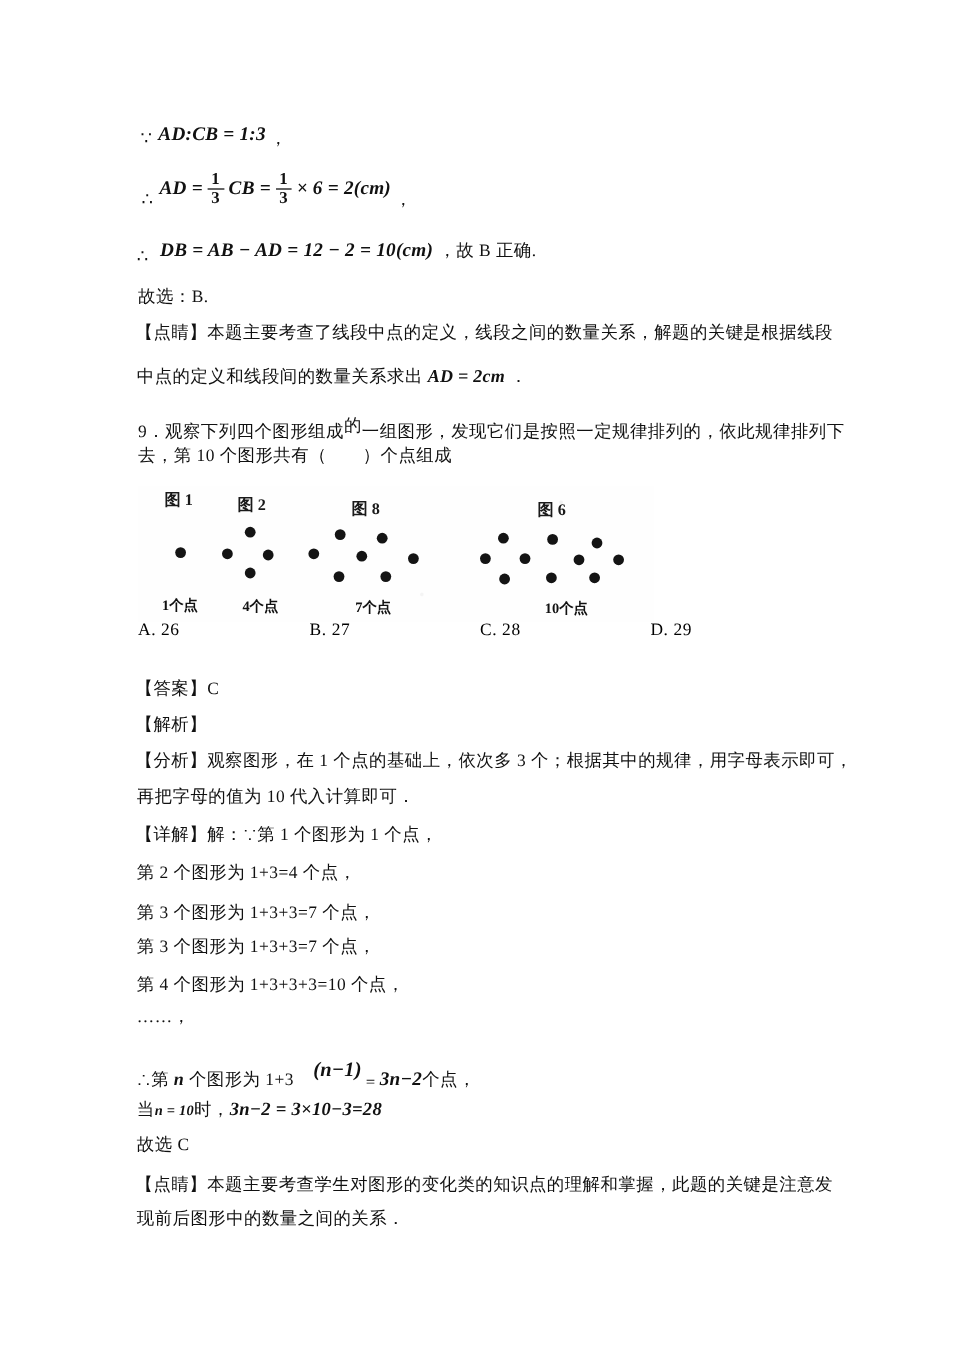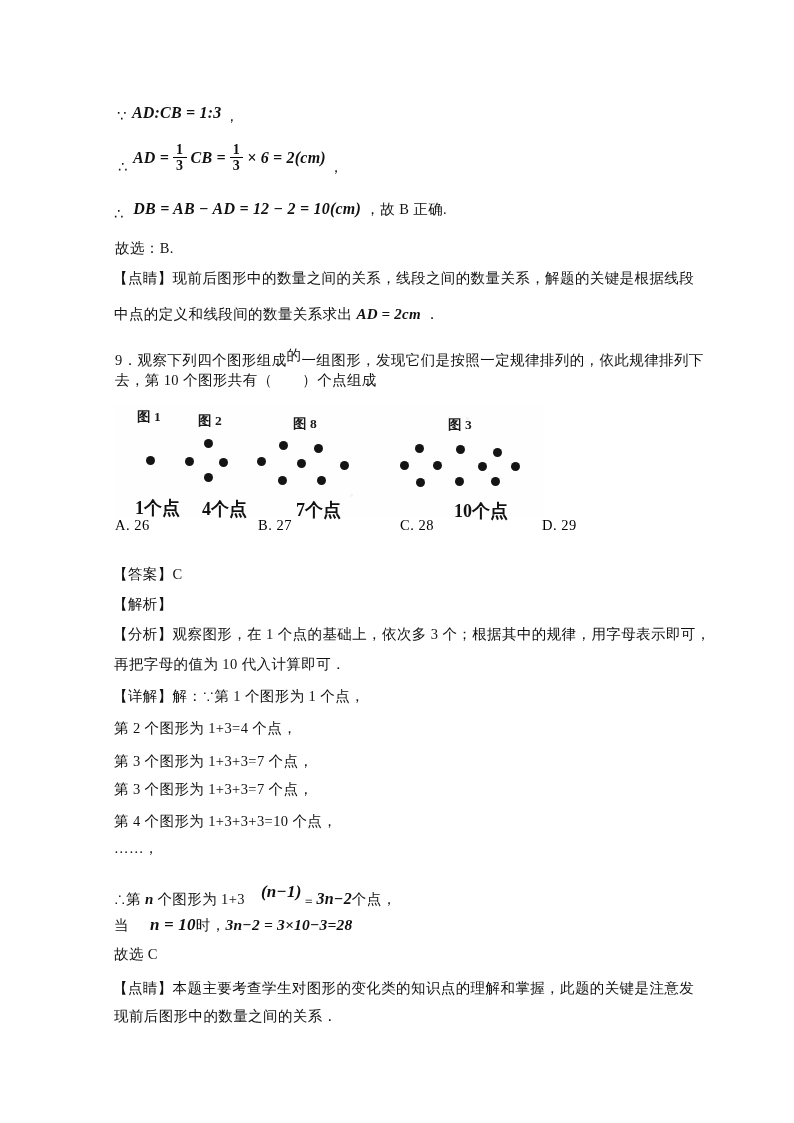--- a/index.html
+++ b/index.html
@@ -28,21 +28,21 @@
   .sup-eq { font-size:12.5px; font-weight:normal; font-style:normal; vertical-align:-1px; margin:0 1px; }
   .stem-sup { display:inline-block; vertical-align:5px; }
   .figure {
     position:absolute; left:115px; top:405px; width:430px; height:113px;
     background:
       radial-gradient(circle at 82% 12%, rgba(0,0,0,.05) 0 1px, transparent 2px),
       radial-gradient(circle at 55% 80%, rgba(0,0,0,.04) 0 1px, transparent 2px),
       #fefefe;
   }
   .fig-label { position:absolute; font-weight:bold; font-size:13.5px; white-space:nowrap; color:#1a1a1a; }
-  .fig-count { position:absolute; font-weight:bold; font-size:18px; white-space:nowrap; color:#111; }
+  .fig-count { position:absolute; font-weight:bold; font-size:12px; white-space:nowrap; color:#111; }
   .dot { position:absolute; width:9px; height:9px; border-radius:50%; }
   .opt { position:absolute; top:517px; font-size:14.5px; letter-spacing:.5px; white-space:nowrap; }
 </style>
 </head>
 <body>
 
 <div class="line mrow" style="left:117px; top:103px;">
   <span class="sym">∵</span>
   <span class="math">AD:CB = 1:3</span>
   <span class="tail">，</span>
@@ -66,21 +66,21 @@
 
 <div class="line" style="left:114px; top:199px; font-size:16px;">
   <span class="therefore-low">∴</span>
   <span class="math">DB = AB − AD = 12 − 2 = 10(cm)</span>
   <span style="font-size:14.5px;">，故 B 正确.</span>
 </div>
 
 <div class="line" style="left:115px; top:238px;">故选：B.</div>
 
 <div class="line" style="left:113px; top:268px;">
-  <span>【点睛】</span><span>现前后图形中的数量之间的关系，线段之间的数量关系，解题的关键是根据线段</span>
+  <span>【点睛】</span><span>本题主要考查了线段中点的定义，线段之间的数量关系，解题的关键是根据线段</span>
 </div>
 <div class="line" style="left:114px; top:304px;">
   <span>中点的定义和线段间的数量关系求出</span>
   <span class="math" style="font-size:15px;">AD = 2cm</span>
   <span>．</span>
 </div>
 
 <div class="line" style="left:115px; top:345px;">
   <span>9．观察下列四个图形组成</span><span class="stem-sup">的</span><span>一组图形，发现它们是按照一定规律排列的，依此规律排列下</span>
 </div>
@@ -98,21 +98,21 @@
     <div class="dot" style="left: 88.5px; top: 67.5px; width: 9px; height: 9px; background: rgb(20, 20, 20);"></div>
     <div class="fig-label" style="left: 178px; top: 10px;">图 8</div>
     <div class="fig-count" style="left: 181px; top: 93px;">7个点</div>
     <div class="dot" style="left: 141.5px; top: 51.5px; width: 9px; height: 9px; background: rgb(20, 20, 20);"></div>
     <div class="dot" style="left: 163.5px; top: 35.5px; width: 9px; height: 9px; background: rgb(20, 20, 20);"></div>
     <div class="dot" style="left: 198.5px; top: 38.5px; width: 9px; height: 9px; background: rgb(20, 20, 20);"></div>
     <div class="dot" style="left: 181.5px; top: 53.5px; width: 9px; height: 9px; background: rgb(20, 20, 20);"></div>
     <div class="dot" style="left: 224.5px; top: 55.5px; width: 9px; height: 9px; background: rgb(20, 20, 20);"></div>
     <div class="dot" style="left: 162.5px; top: 70.5px; width: 9px; height: 9px; background: rgb(20, 20, 20);"></div>
     <div class="dot" style="left: 201.5px; top: 70.5px; width: 9px; height: 9px; background: rgb(20, 20, 20);"></div>
-    <div class="fig-label" style="left: 333px; top: 11px;">图 3</div>
+    <div class="fig-label" style="left: 333px; top: 11px;">图 6</div>
     <div class="fig-count" style="left: 339px; top: 94px;">10个点</div>
     <div class="dot" style="left: 284.5px; top: 55.5px; width: 9px; height: 9px; background: rgb(20, 20, 20);"></div>
     <div class="dot" style="left: 299.5px; top: 38.5px; width: 9px; height: 9px; background: rgb(20, 20, 20);"></div>
     <div class="dot" style="left: 340.5px; top: 39.5px; width: 9px; height: 9px; background: rgb(20, 20, 20);"></div>
     <div class="dot" style="left: 377.5px; top: 42.5px; width: 9px; height: 9px; background: rgb(20, 20, 20);"></div>
     <div class="dot" style="left: 317.5px; top: 55.5px; width: 9px; height: 9px; background: rgb(20, 20, 20);"></div>
     <div class="dot" style="left: 362.5px; top: 56.5px; width: 9px; height: 9px; background: rgb(20, 20, 20);"></div>
     <div class="dot" style="left: 395.5px; top: 56.5px; width: 9px; height: 9px; background: rgb(20, 20, 20);"></div>
     <div class="dot" style="left: 300.5px; top: 72.5px; width: 9px; height: 9px; background: rgb(20, 20, 20);"></div>
     <div class="dot" style="left: 339.5px; top: 71.5px; width: 9px; height: 9px; background: rgb(20, 20, 20);"></div>
@@ -142,21 +142,21 @@
 <div class="line" style="left:114px; top:751px;">第 3 个图形为 1+3+3=7 个点，</div>
 <div class="line" style="left:114px; top:779px;">第 3 个图形为 1+3+3=7 个点，</div>
 <div class="line" style="left:114px; top:811px;">第 4 个图形为 1+3+3+3=10 个点，</div>
 <div class="line" style="left:114px; top:838px;">……，</div>
 
 <div class="line" style="left:114px; top:882px; font-size:14.5px;">
   <span>∴</span><span>第 </span><span class="math" style="font-size:15px;">n</span><span> 个图形为 1+3</span><span class="math sup-term">(n−1)</span><span class="sup-eq">＝</span><span class="math" style="font-size:16px;">3n−2</span><span>个点，</span>
 </div>
 
 <div class="line" style="left:114px; top:915px;">
-  <span>当</span><span class="math" style="font-size:17px;margin-left:21px;">n = 10</span><span>时，</span><span class="math" style="font-size:15.5px;">3n−2 = 3×10−3=28</span>
+  <span>当</span><span class="math" style="font-size:12px;">n = 10</span><span>时，</span><span class="math" style="font-size:15.5px;">3n−2 = 3×10−3=28</span>
 </div>
 
 <div class="line" style="left:114px; top:944px;">故选 C</div>
 
 <div class="line" style="left:113px; top:978px;">
   <span>【点睛】</span><span>本题主要考查学生对图形的变化类的知识点的理解和掌握，此题的关键是注意发</span>
 </div>
 <div class="line" style="left:114px; top:1006px;">现前后图形中的数量之间的关系．</div>
 
 </body></html>

